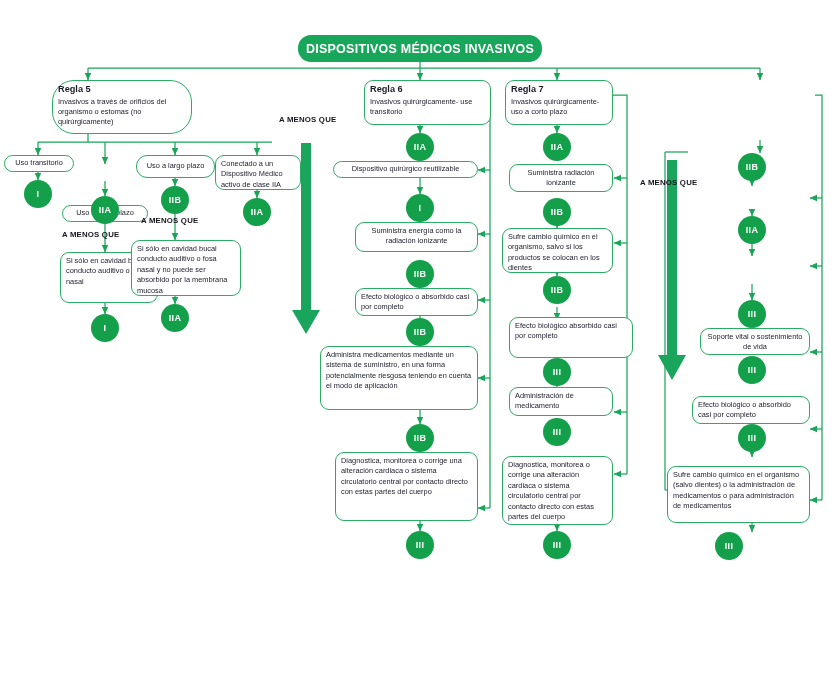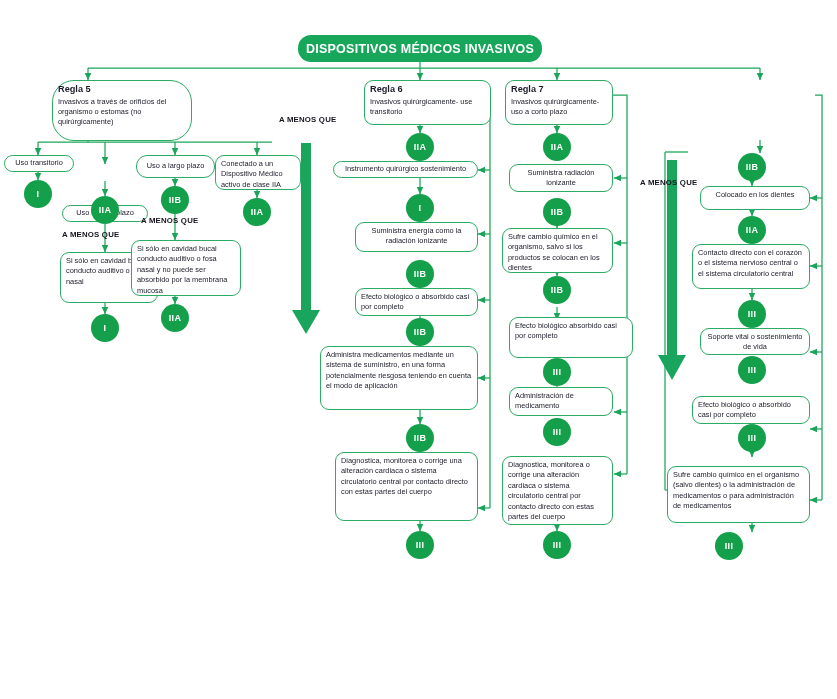--- a/index.html
+++ b/index.html
@@ -183,21 +183,21 @@
     </g>
 
     <g fill="#1aa55c">
       <path d="M301,143 L311,143 L311,310 L320,310 L306,334 L292,310 L301,310 z"></path>
       <path d="M667,160 L677,160 L677,355 L686,355 L672,380 L658,355 L667,355 z"></path>
     </g>
   </svg>
 
   <div class="title-pill" style="left:298px;top:35px;width:244px;height:27px;">DISPOSITIVOS MÉDICOS INVASIVOS</div>
 
-  <div class="node" style="left:52px;top:80px;width:140px;height:61px;border-radius:22px;">
+  <div class="node" style="left:52px;top:80px;width:140px;height:54px;border-radius:22px;">
     <span class="hd">Regla 5</span>
     <span class="bd">Invasivos a través de orificios del organismo o estomas (no quirúrgicamente)</span>
   </div>
 
   <div class="node pill" style="left:4px;top:155px;width:70px;height:17px;">Uso transitorio</div>
   <div class="cls" style="left:24px;top:180px;">I</div>
 
   <div class="node pill" style="left:62px;top:177px;width:86px;height:17px;margin-top:28px;">Uso a corto plazo</div>
   <div class="cls" style="left:91px;top:196px;">IIA</div>
   <div class="amq" style="left:62px;top:230px;">A MENOS QUE</div>
@@ -214,21 +214,21 @@
   <div class="cls" style="left:243px;top:198px;">IIA</div>
 
   <div class="amq" style="left:279px;top:115px;">A MENOS QUE</div>
 
   <div class="node" style="left:364px;top:80px;width:127px;height:45px;">
     <span class="hd">Regla 6</span>
     <span class="bd">Invasivos quirúrgicamente- use transitorio</span>
   </div>
   <div class="cls" style="left:406px;top:133px;">IIA</div>
 
-  <div class="node pill" style="left:333px;top:161px;width:145px;height:17px;">Instrumento quirúrgico sostenimiento</div>
+  <div class="node pill" style="left:333px;top:161px;width:145px;height:17px;">Dispositivo quirúrgico reutilizable</div>
   <div class="cls" style="left:406px;top:194px;">I</div>
 
   <div class="node center" style="left:355px;top:222px;width:123px;height:30px;">Suministra energía como la radiación ionizante</div>
   <div class="cls" style="left:406px;top:260px;">IIB</div>
 
   <div class="node" style="left:355px;top:288px;width:123px;height:28px;">Efecto biológico o absorbido casi por completo</div>
   <div class="cls" style="left:406px;top:318px;">IIB</div>
 
   <div class="node" style="left:320px;top:346px;width:158px;height:64px;">Administra medicamentos mediante un sistema de suministro, en una forma potencialmente riesgosa teniendo en cuenta el modo de aplicación</div>
   <div class="cls" style="left:406px;top:424px;">IIB</div>
@@ -254,24 +254,22 @@
   <div class="node" style="left:509px;top:387px;width:104px;height:29px;">Administración de medicamento</div>
   <div class="cls" style="left:543px;top:418px;">III</div>
 
   <div class="node" style="left:502px;top:456px;width:111px;height:69px;">Diagnostica, monitorea o corrige una alteración cardiaca o sistema circulatorio central por contacto directo con estas partes del cuerpo</div>
   <div class="cls" style="left:543px;top:531px;">III</div>
 
   <div class="cls" style="left:738px;top:153px;">IIB</div>
 
   <div class="amq" style="left:640px;top:178px;">A MENOS QUE</div>
 
-  <div class="node center" style="left:700px;top:186px;width:110px;height:24px;">Colocado en los dientes</div>
   <div class="cls" style="left:738px;top:216px;">IIA</div>
 
-  <div class="node" style="left:692px;top:244px;width:118px;height:45px;">Contacto directo con el corazón o el sistema nervioso central o el sistema circulatorio central</div>
   <div class="cls" style="left:738px;top:300px;">III</div>
 
   <div class="node center" style="left:700px;top:328px;width:110px;height:27px;">Soporte vital o sostenimiento de vida</div>
   <div class="cls" style="left:738px;top:356px;">III</div>
 
   <div class="node" style="left:692px;top:396px;width:118px;height:28px;">Efecto biológico o absorbido casi por completo</div>
   <div class="cls" style="left:738px;top:424px;">III</div>
 
   <div class="node" style="left:667px;top:466px;width:143px;height:57px;">Sufre cambio químico en el organismo (salvo dientes) o la administración de medicamentos o para administración de medicamentos</div>
   <div class="cls" style="left:715px;top:532px;">III</div>

